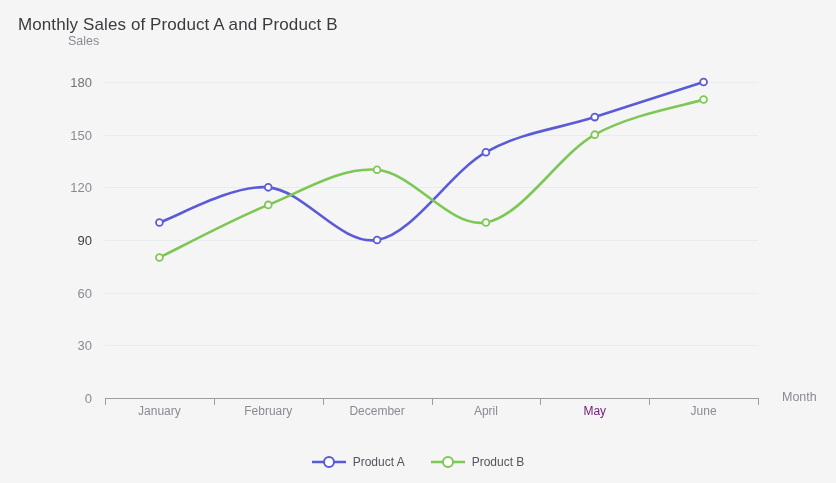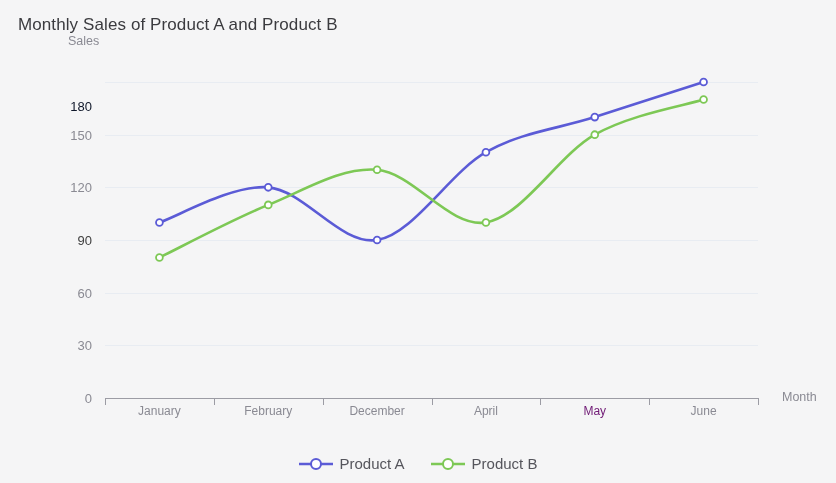--- a/index.html
+++ b/index.html
@@ -35,40 +35,40 @@
   #x-axis-line{
     position:absolute;left:105px;top:398px;width:653px;height:1px;background:#9c9ca4;
   }
   .xtick-mark{position:absolute;top:398px;width:1px;height:7px;background:#9c9ca4;}
   svg.series-layer{position:absolute;left:0;top:0;overflow:visible;}
   #legend{
     position:absolute;left:0;right:0;top:455px;
     display:flex;justify-content:center;align-items:center;gap:26px;
   }
   .legend-item{display:flex;align-items:center;gap:7px;}
-  .legend-label{font-size:15px;color:#55555c;white-space:nowrap;}
+  .legend-label{font-size:12px;color:#55555c;white-space:nowrap;}
 </style>
 </head>
 <body style="background: rgb(245, 245, 246);">
 
 <div id="chart-root">
 
   <div class="chart-title" style="color: rgb(59, 59, 63);">Monthly Sales of Product A and Product B</div>
 
   <div class="axis-name" id="y-axis-title">Sales</div>
   <div class="axis-name" id="x-axis-title">Month</div>
 
   <div id="y-tick-col">
       <div class="ytick-label" style="top: 316px; color: rgb(138, 138, 147);">0</div>
       <div class="ytick-label" style="top: 263.333px; color: rgb(138, 138, 147);">30</div>
       <div class="ytick-label" style="top: 210.667px; color: rgb(138, 138, 147);">60</div>
       <div class="ytick-label" style="top: 158px; color: #404040;">90</div>
       <div class="ytick-label" style="top: 105.333px; color: rgb(138, 138, 147);">120</div>
       <div class="ytick-label" style="top: 52.6667px; color: rgb(138, 138, 147);">150</div>
-      <div class="ytick-label" style="top: 0px; color: #0f172a; margin-top: 24px;">180</div>
+      <div class="ytick-label" style="top: 0px; color: #737373;">180</div>
     </div>
 
   <div class="plot" id="plot-area">
     <div id="gridlines">
         <div class="gridline" style="top: 316px; background: rgb(232, 236, 242);"></div>
         <div class="gridline" style="top: 263.333px; background: rgb(232, 236, 242);"></div>
         <div class="gridline" style="top: 210.667px; background: rgb(232, 236, 242);"></div>
         <div class="gridline" style="top: 158px; background: rgb(232, 236, 242);"></div>
         <div class="gridline" style="top: 105.333px; background: rgb(232, 236, 242);"></div>
         <div class="gridline" style="top: 52.6667px; background: rgb(232, 236, 242);"></div>

